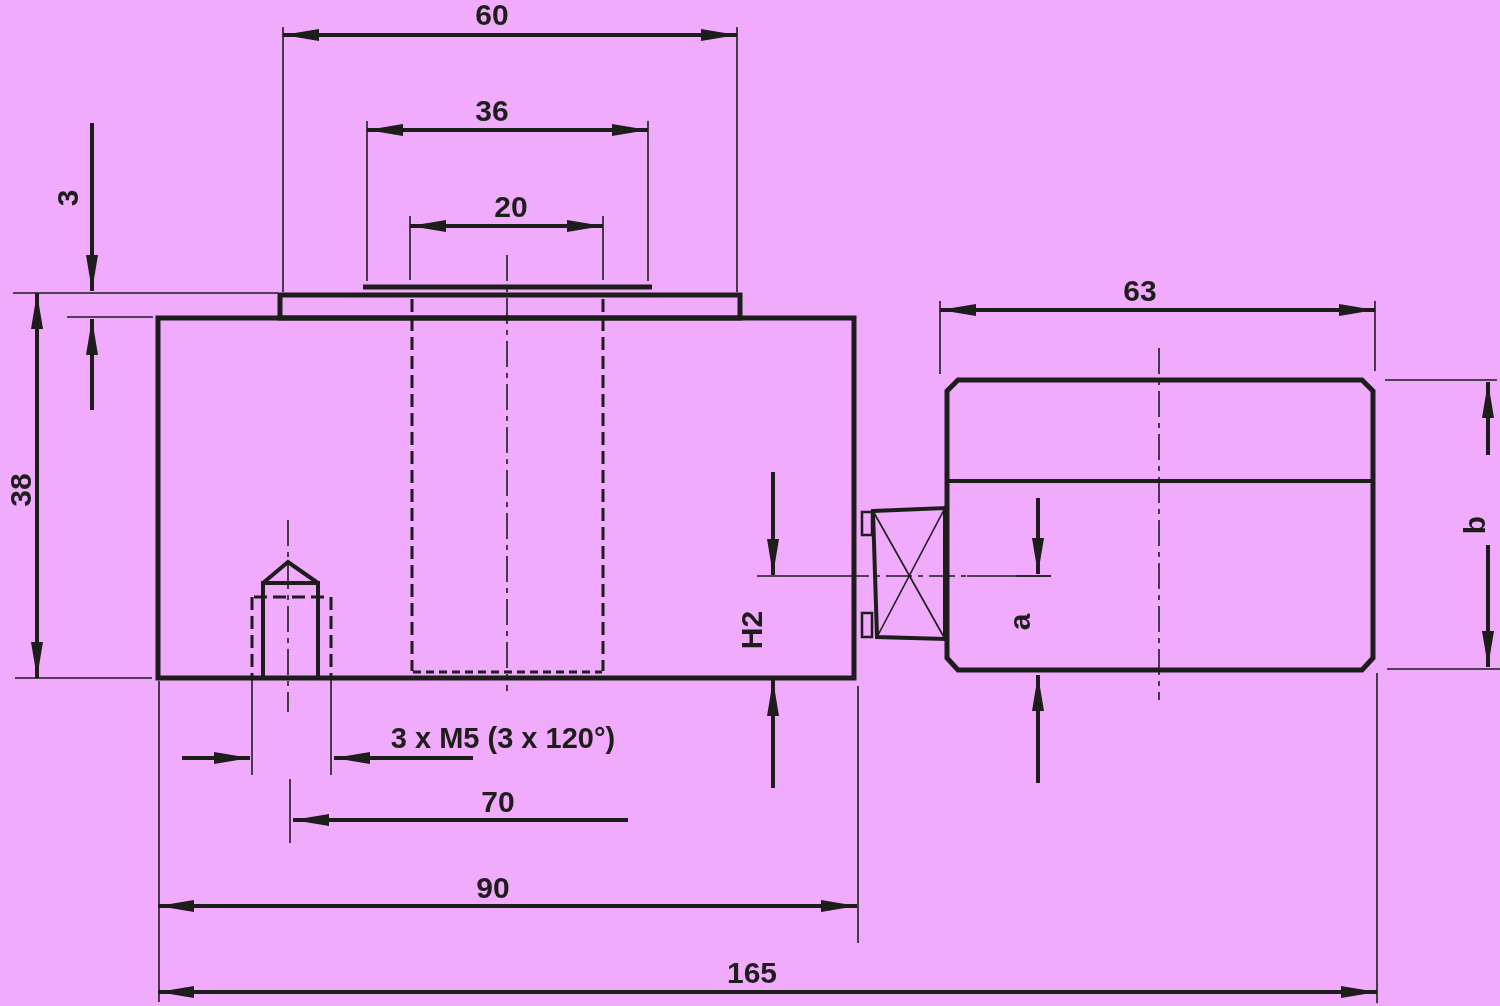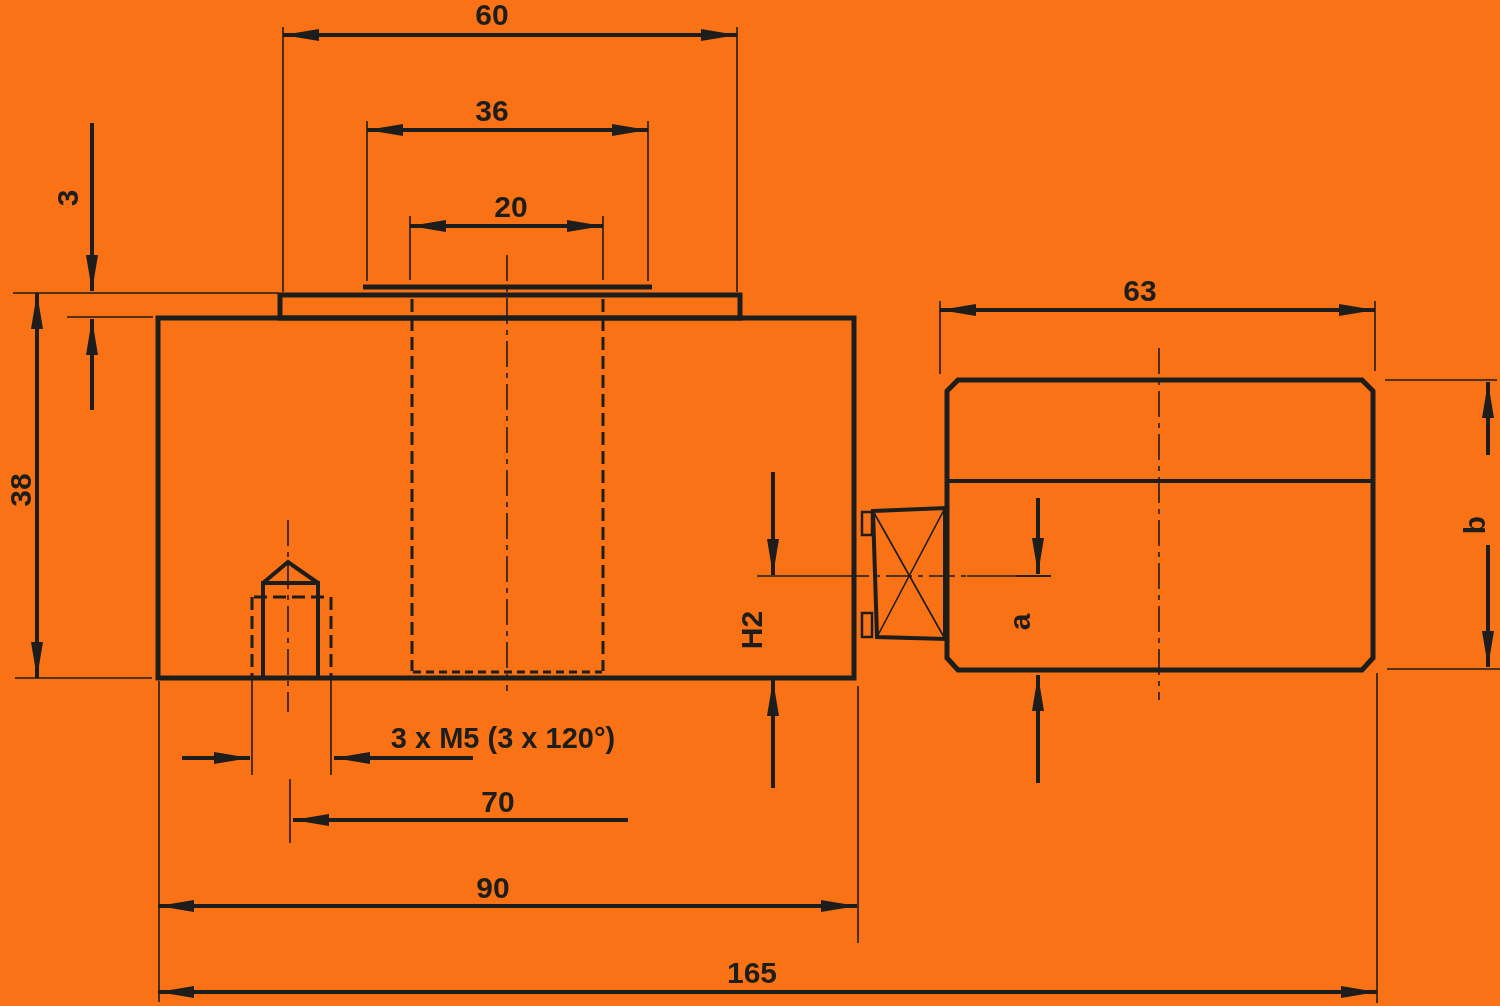--- a/index.html
+++ b/index.html
@@ -4,21 +4,21 @@
 <style>
   html, body {
     margin: 0;
     padding: 0;
     background: #ffffff;
   }
   .canvas {
     position: relative;
     width: 1500px;
     height: 1006px;
-    background: #f97316;
+    background: #f0abfc;
     overflow: hidden;
   }
   svg { display: block; }
   .outline    { stroke: #1d1d1b; stroke-width: 5;   fill: none; }
   .outline4   { stroke: #1d1d1b; stroke-width: 4;   fill: none; }
   .thin       { stroke: #1d1d1b; stroke-width: 1.6; fill: none; }
   .dimline    { stroke: #1d1d1b; stroke-width: 4;   fill: none; }
   .hidden-ln  { stroke: #1d1d1b; stroke-width: 3;   fill: none; stroke-dasharray: 13 6; }
   .hidden-fn  { stroke: #1d1d1b; stroke-width: 3;   fill: none; stroke-dasharray: 8 5; }
   .centerline { stroke: #1d1d1b; stroke-width: 1.6; fill: none; stroke-dasharray: 26 6 5 6; }

